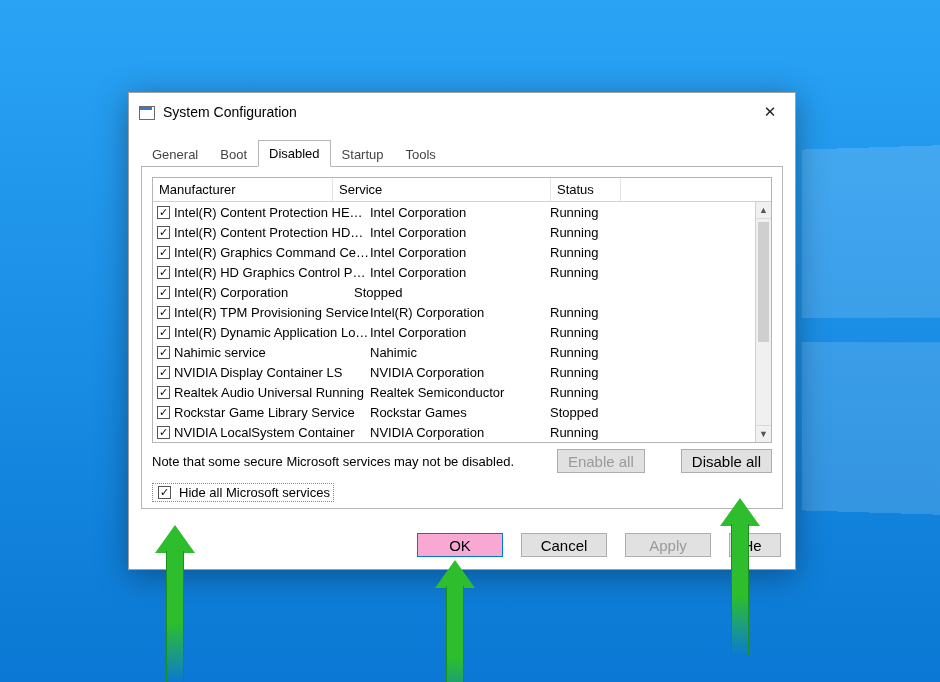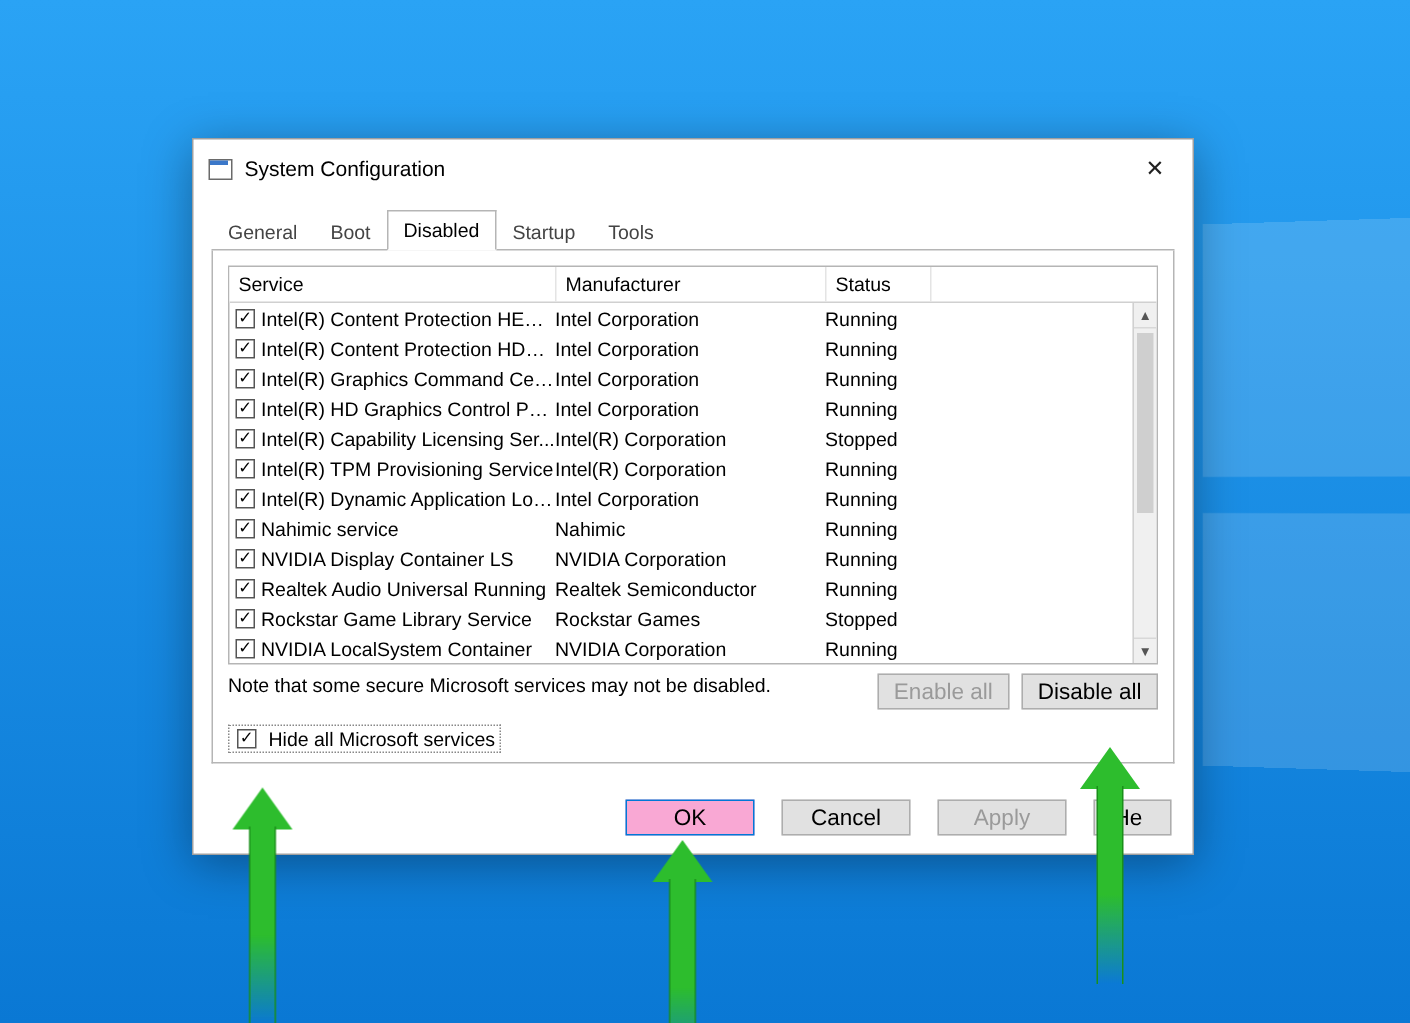--- a/index.html
+++ b/index.html
@@ -87,21 +87,21 @@
 
   .vscroll{ position:absolute; top:0; right:0; bottom:0; width:16px;
             border-left:1px solid #d0d0d0; background:#f0f0f0;}
   .vscroll .sbtn{ height:17px; display:flex;align-items:center;justify-content:center;
                   font-size:9px;color:#555; background:#f0f0f0;}
   .vscroll .sbtn:first-child{border-bottom:1px solid #d8d8d8;}
   .vscroll .sbtn:last-child{position:absolute;bottom:0;left:0;right:0;border-top:1px solid #d8d8d8;}
   .vscroll .thumb{ position:absolute; left:2px; right:2px; top:20px; height:120px;
                    background:#cfcfcf;}
 
-  .note-row{ display:flex; margin-top:6px;}
+  .note-row{ display:flex; align-items:center; margin-top:6px;gap:28px;}
   .note{ flex:1; font-size:13px;}
   .btn{ min-width:86px; height:24px; font-size:15px; padding:0 10px;
         background:#e1e1e1; border:1px solid #adadad; margin-left:8px;
         display:inline-flex; align-items:center; justify-content:center;}
   .btn:disabled,.btn.disabled{ color:#9a9a9a; }
   .hidechk-row{ margin-top:10px;}
   .hidechk{ display:inline-flex; align-items:center; gap:4px;
             border:1px dotted #888; padding:1px 3px;}
 
   .dlg-buttons{ display:flex; justify-content:flex-end; gap:10px;
@@ -143,22 +143,22 @@
       <div class="tab">Boot</div>
       <div class="tab active">Disabled</div>
       <div class="tab">Startup</div>
       <div class="tab">Tools</div>
     </div>
 
     <div class="panel">
 
       <div class="list-frame">
         <div class="cols">
+          <div class="col manu">Manufacturer</div>
           <div class="col service">Service</div>
-          <div class="col manu">Manufacturer</div>
           <div class="col status">Status</div>
         </div>
         <div class="list-body">
           <div class="rows" id="rows">
               <div class="row">
                 <span class="cb">✓</span>
                 <span class="svc">Intel(R) Content Protection HECI...</span>
                 <span class="mnu">Intel Corporation</span>
                 <span class="stat">Running</span>
                 <span class="date"></span>
@@ -179,21 +179,20 @@
               </div>
               <div class="row">
                 <span class="cb">✓</span>
                 <span class="svc">Intel(R) HD Graphics Control Pa...</span>
                 <span class="mnu">Intel Corporation</span>
                 <span class="stat">Running</span>
                 <span class="date"></span>
               </div>
               <div class="row">
                 <span class="cb">✓</span>
-                <span class="svc">Intel(R) Capability Licensing Ser...</span>
                 <span class="mnu">Intel(R) Corporation</span>
                 <span class="stat">Stopped</span>
                 <span class="date"></span>
               </div>
               <div class="row">
                 <span class="cb">✓</span>
                 <span class="svc">Intel(R) TPM Provisioning Service</span>
                 <span class="mnu">Intel(R) Corporation</span>
                 <span class="stat">Running</span>
                 <span class="date"></span>

